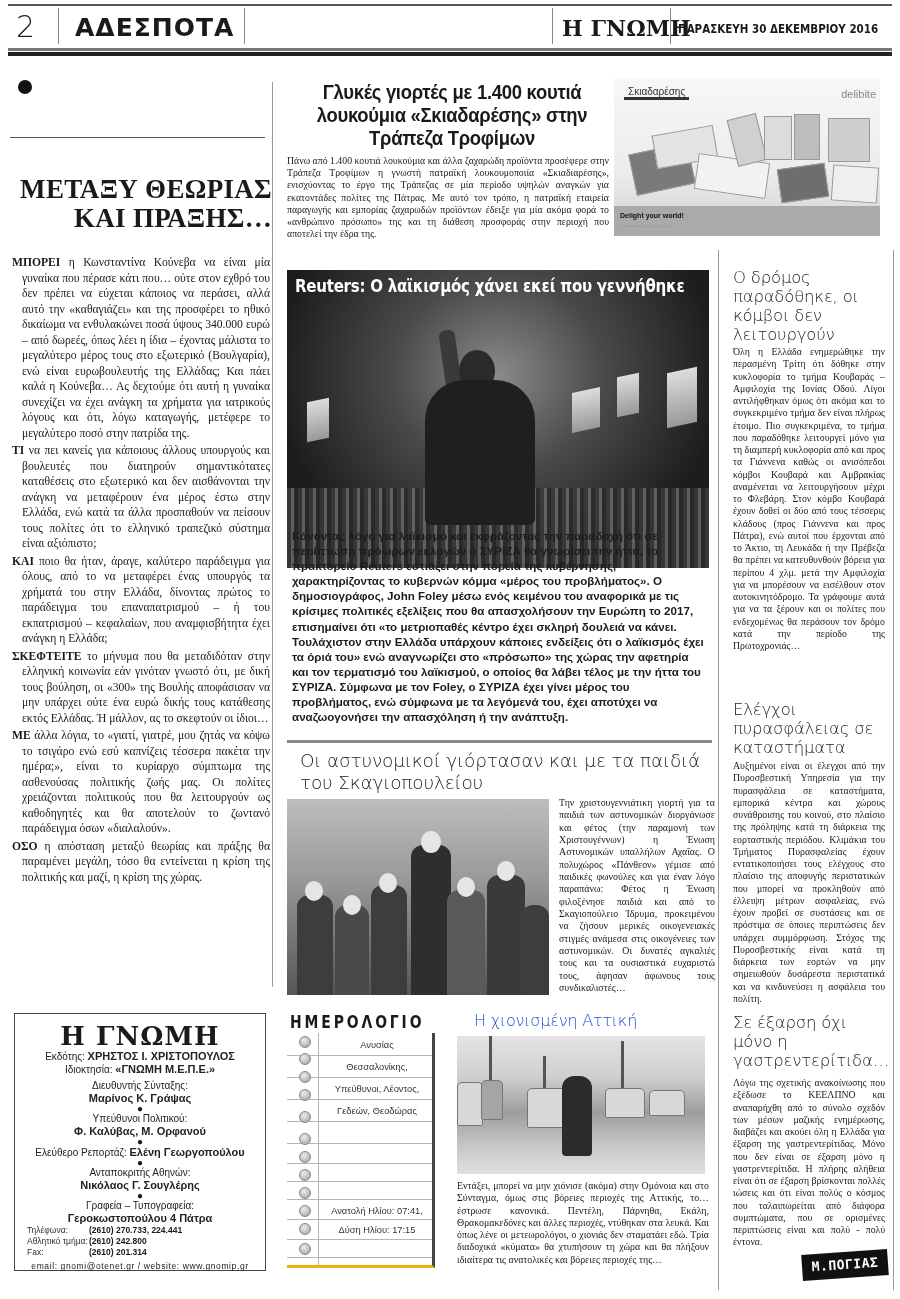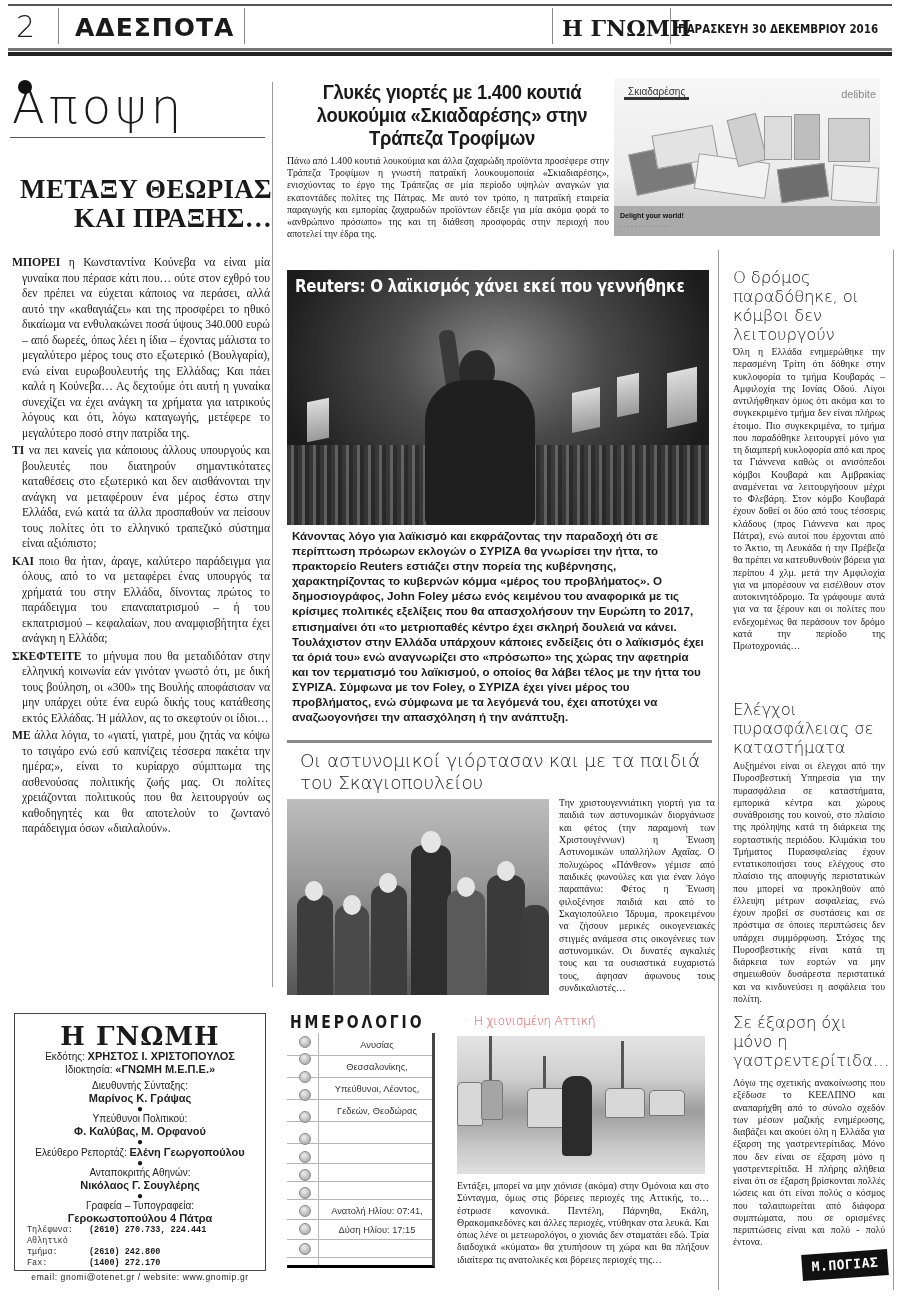--- a/index.html
+++ b/index.html
@@ -29,64 +29,64 @@
   .opinion-body p { text-indent: -10px; padding-left: 10px; margin-bottom: 2px; hyphens: auto; }
   .opinion-body b { font-weight: bold; }
 
   
   .imprint { position: absolute; left: 14px; top: 1013px; width: 252px; height: 258px; border: 1.5px solid #444; text-align: center; font-family: "Liberation Sans", sans-serif; }
   .imprint .ilogo { margin-top: 8px; font-family: "DejaVu Serif", serif; font-weight: bold; font-size: 26px; letter-spacing: 1px; line-height: 28px; }
   .imprint .line { font-size: 10px; line-height: 12px; color: #222; }
   .imprint .line b { font-weight: bold; font-size: 11px; }
   .imprint .dot { font-size: 10px; line-height: 8px; }
   .imprint .gap { height: 4px; }
-  .imprint .contact { text-align: left; padding-left: 12px; font-size: 8.5px; line-height: 11px; font-family: Liberation Mono, monospace; }
+  .imprint .contact { text-align: left; padding-left: 12px; font-size: 8.5px; line-height: 11px; }
   .imprint .contact span.k { display: inline-block; width: 62px; font-weight: normal; color: #333; }
   .imprint .contact span.v { font-weight: bold; }
   .imprint .email { font-size: 8.5px; font-weight: normal; letter-spacing: 0.6px; margin-top: 3px; }
 
   
   .sweets-title { position: absolute; left: 293px; top: 80px; width: 318px; text-align: center; font-family: "Liberation Sans", sans-serif; font-weight: bold; font-size: 20.5px; line-height: 23px; letter-spacing: -0.3px; transform: scaleX(0.9); transform-origin: center top; }
   .sweets-body { position: absolute; left: 287px; top: 155px; width: 322px; font-size: 9.8px; line-height: 12.2px; text-align: justify; }
   .sweets-ad { position: absolute; left: 614px; top: 78px; width: 266px; height: 158px; background: linear-gradient(180deg,#f7f7f7 0%,#ececec 60%,#cfcfcf 100%); overflow: hidden; }
   .sweets-ad .brand { position: absolute; left: 10px; top: 8px; font-family: "Liberation Sans", sans-serif; font-size: 10px; color: #333; border-bottom: 3px solid #333; padding: 0 4px; }
   .sweets-ad .brand2 { position: absolute; right: 4px; top: 10px; font-family: "Liberation Sans", sans-serif; font-size: 11px; color: #888; }
   .sweets-ad .box { position: absolute; border: 1px solid #999; }
   .sweets-ad .band { position: absolute; left: 0; right: 0; bottom: 0; height: 30px; background: #aaa; }
   .sweets-ad .tag1 { position: absolute; left: 6px; bottom: 17px; font-family: "Liberation Sans", sans-serif; font-size: 7px; font-weight: bold; color: #111; }
   .sweets-ad .tag2 { position: absolute; left: 6px; bottom: 7px; font-family: "Liberation Sans", sans-serif; font-size: 6px; color: #222; }
 
   
-  .reuters { position: absolute; left: 287px; top: 270px; width: 422px; height: 255px; background: radial-gradient(ellipse at 50% 35%, #8a8a8a 0%, #4a4a4a 35%, #1c1c1c 75%); overflow: hidden; }
+  .reuters { position: absolute; left: 287px; top: 270px; width: 422px; height: 298px; background: radial-gradient(ellipse at 50% 35%, #8a8a8a 0%, #4a4a4a 35%, #1c1c1c 75%); overflow: hidden; }
   .reuters .headline { position: absolute; left: 8px; top: 6px; font-family: "DejaVu Sans", sans-serif; font-weight: bold; font-size: 17.5px; color: #fff; letter-spacing: -0.3px; transform: scaleX(0.86); transform-origin: left top; white-space: nowrap; }
   .reuters .crowd { position: absolute; left: 0; right: 0; bottom: 0; height: 80px; background: repeating-linear-gradient(90deg, #3a3a3a 0 4px, #6a6a6a 4px 7px, #2a2a2a 7px 11px); opacity: 0.85; }
   .reuters .speaker { position: absolute; left: 138px; top: 110px; width: 110px; height: 145px; background: #1f1f1f; border-radius: 40px 40px 6px 6px; }
   .reuters .head { position: absolute; left: 172px; top: 80px; width: 36px; height: 42px; background: #2a2a2a; border-radius: 50%; }
   .reuters .arm { position: absolute; left: 156px; top: 60px; width: 16px; height: 70px; background: #3a3a3a; transform: rotate(-8deg); border-radius: 6px; }
   .reuters .flag { position: absolute; width: 28px; height: 40px; background: linear-gradient(#ddd,#999); transform: skewY(-12deg); }
   .reuters-body { position: absolute; left: 292px; top: 528px; width: 416px; font-family: "Liberation Sans", sans-serif; font-weight: bold; font-size: 11.6px; line-height: 15.1px; color: #1c1c1c; }
   .reuters-rule { position: absolute; left: 287px; top: 740px; width: 425px; height: 3px; background: #888; }
 
   
   .police-title { position: absolute; left: 300px; top: 750px; width: 400px; font-family: "DejaVu Sans", sans-serif; font-size: 18.5px; line-height: 22px; font-weight: 300; color: #222; letter-spacing: -0.2px; }
   .police-photo { position: absolute; left: 287px; top: 799px; width: 262px; height: 196px; background: linear-gradient(180deg,#bdbdbd 0%,#9a9a9a 40%,#555 100%); overflow: hidden; }
   .police-photo .kid { position: absolute; bottom: 0; background: #3d3d3d; border-radius: 12px 12px 0 0; }
   .police-photo .face { position: absolute; border-radius: 50%; background: #e5e5e5; }
   .police-body { position: absolute; left: 559px; top: 797px; width: 156px; font-size: 9.9px; line-height: 12.35px; text-align: justify; }
 
   
   .cal-title { position: absolute; left: 290px; top: 1012px; width: 145px; font-family: "DejaVu Sans", sans-serif; font-size: 17px; letter-spacing: 3.5px; font-weight: bold; line-height: 20px; transform: scaleX(0.82); transform-origin: left top; white-space: nowrap; }
-  .cal { position: absolute; left: 287px; top: 1033px; width: 148px; height: 235px; border-right: 3px solid #444; border-bottom: 3px solid #000000; background: #fff; }
+  .cal { position: absolute; left: 287px; top: 1033px; width: 148px; height: 235px; border-right: 3px solid #444; border-bottom: 3px solid #eab308; background: #fff; }
   .cal .hl { position: absolute; left: 0; right: 0; height: 1px; background: #b5b5b5; }
   .cal .margin { position: absolute; left: 31px; top: 0; bottom: 0; width: 1px; background: #b5b5b5; }
   .cal .ring { position: absolute; left: 12px; width: 12px; height: 12px; border-radius: 50%; background: radial-gradient(circle at 40% 35%, #eee, #999); border: 1px solid #888; }
   .cal .entry { position: absolute; left: 32px; width: 116px; text-align: center; font-family: "Liberation Sans", sans-serif; font-size: 9.3px; color: #333; line-height: 12px; }
 
   
-  .snow-title { position: absolute; left: 474px; top: 1011px; font-family: "DejaVu Sans", sans-serif; font-size: 12px; font-weight: 300; line-height: 20px; color: #ef4444; letter-spacing: -0.2px; }
+  .snow-title { position: absolute; left: 474px; top: 1011px; font-family: "DejaVu Sans", sans-serif; font-size: 16px; font-weight: 300; line-height: 20px; color: #1d4ed8; letter-spacing: -0.2px; }
   .snow-photo { position: absolute; left: 457px; top: 1036px; width: 248px; height: 138px; background: linear-gradient(180deg,#e4e4e4 0%,#cfcfcf 30%,#9d9d9d 55%,#c7c7c7 80%,#e0e0e0 100%); overflow: hidden; }
   .snow-photo .car { position: absolute; background: #d8d8d8; border: 1px solid #777; border-radius: 5px 5px 2px 2px; }
   .snow-photo .walker { position: absolute; left: 105px; top: 40px; width: 30px; height: 80px; background: #2b2b2b; border-radius: 12px 12px 4px 4px; }
   .snow-photo .pole { position: absolute; width: 3px; background: #555; }
   .snow-body { position: absolute; left: 457px; top: 1180px; width: 252px; font-size: 9.9px; line-height: 12.3px; text-align: justify; }
 
   
   .rc-title { position: absolute; left: 733px; width: 150px; font-family: "DejaVu Sans", sans-serif; font-weight: 300; font-size: 16.5px; line-height: 19px; color: #222; letter-spacing: -0.2px; }
   .rc-body { position: absolute; left: 733px; width: 152px; font-size: 9.8px; line-height: 12.25px; text-align: justify; }
   .stamp { position: absolute; left: 802px; top: 1252px; width: 86px; height: 26px; background: #111; color: #fff; font-family: "DejaVu Sans Mono", monospace; font-weight: bold; font-size: 13px; line-height: 26px; text-align: center; transform: rotate(-4deg); letter-spacing: 0.5px; }
@@ -108,30 +108,30 @@
   <div class="rule-bot2"></div>
 </header>
 
 <div class="vline" style="left:272px; top:82px; height:905px;"></div>
 <div class="vline" style="left:718px; top:250px; height:1040px;"></div>
 <div class="vline" style="left:893px; top:250px; height:1040px;"></div>
 
 <section>
   <div class="opinion-kicker">
     <span class="dot"></span>
-    <span>Αποψη</span>
   </div>
   <div class="opinion-kicker-rule"></div>
   <h1 class="opinion-title">ΜΕΤΑΞΥ ΘΕΩΡΙΑΣ ΚΑΙ ΠΡΑΞΗΣ…</h1>
   <div class="opinion-body">
     <p><b>ΜΠΟΡΕΙ</b><span> η Κωνσταντίνα Κούνεβα να είναι μία γυναίκα που πέρασε κάτι που… ούτε στον εχθρό του δεν πρέπει να εύχεται κάποιος να περάσει, αλλά αυτό την «καθαγιάζει» και της προσφέρει το ηθικό δικαίωμα να ενθυλακώνει ποσά ύψους 340.000 ευρώ – από δωρεές, όπως λέει η ίδια – έχοντας μάλιστα το μεγαλύτερο μέρος τους στο εξωτερικό (Βουλγαρία), ενώ είναι ευρωβουλευτής της Ελλάδας; Και πάει καλά η Κούνεβα… Ας δεχτούμε ότι αυτή η γυναίκα συνεχίζει να έχει ανάγκη τα χρήματα για ιατρικούς λόγους και ότι, λόγω καταγωγής, μετέφερε το μεγαλύτερο ποσό στην πατρίδα της.</span></p>
     <p><b>ΤΙ</b><span> να πει κανείς για κάποιους άλλους υπουργούς και βουλευτές που διατηρούν σημαντικότατες καταθέσεις στο εξωτερικό και δεν αισθάνονται την ανάγκη να μεταφέρουν ένα μέρος έστω στην Ελλάδα, ενώ κατά τα άλλα προσπαθούν να πείσουν τους πολίτες ότι το ελληνικό τραπεζικό σύστημα είναι αξιόπιστο;</span></p>
     <p><b>ΚΑΙ</b><span> ποιο θα ήταν, άραγε, καλύτερο παράδειγμα για όλους, από το να μεταφέρει ένας υπουργός τα χρήματά του στην Ελλάδα, δίνοντας πρώτος το παράδειγμα του επαναπατρισμού – ή του εκπατρισμού – κεφαλαίων, που αναμφισβήτητα έχει ανάγκη η Ελλάδα;</span></p>
     <p><b>ΣΚΕΦΤΕΙΤΕ</b><span> το μήνυμα που θα μεταδιδόταν στην ελληνική κοινωνία εάν γινόταν γνωστό ότι, με δική τους βούληση, οι «300» της Βουλής αποφάσισαν να μην υπάρχει ούτε ένα ευρώ δικής τους κατάθεσης εκτός Ελλάδας. Ή μάλλον, ας το σκεφτούν οι ίδιοι…</span></p>
     <p><b>ΜΕ</b><span> άλλα λόγια, το «γιατί, γιατρέ, μου ζητάς να κόψω το τσιγάρο ενώ εσύ καπνίζεις τέσσερα πακέτα την ημέρα;», είναι το κυρίαρχο σύμπτωμα της ασθενούσας πολιτικής ζωής μας. Οι πολίτες χρειάζονται πολιτικούς που θα λειτουργούν ως καθοδηγητές και θα αποτελούν το ζωντανό παράδειγμα όσων «διαλαλούν».</span></p>
+    <p><b>ΟΣΟ</b><span> η απόσταση μεταξύ θεωρίας και πράξης θα παραμένει μεγάλη, τόσο θα εντείνεται η κρίση της πολιτικής και μαζί, η κρίση της χώρας.</span></p>
   </div>
 </section>
 
 <aside class="imprint">
   <div class="ilogo">Η ΓΝΩΜΗ</div>
   <div class="line"><span>Εκδότης:</span> <b>ΧΡΗΣΤΟΣ Ι. ΧΡΙΣΤΟΠΟΥΛΟΣ</b></div>
   <div class="line"><span>Ιδιοκτησία:</span> <b>«ΓΝΩΜΗ Μ.Ε.Π.Ε.»</b></div>
   <div class="gap"></div>
   <div class="line">Διευθυντής Σύνταξης:</div>
   <div class="line"><b>Μαρίνος Κ. Γράψας</b></div>
@@ -142,21 +142,21 @@
   <div class="line"><span>Ελεύθερο Ρεπορτάζ:</span> <b>Ελένη Γεωργοπούλου</b></div>
   <div class="dot">●</div>
   <div class="line">Ανταποκριτής Αθηνών:</div>
   <div class="line"><b>Νικόλαος Γ. Σουγλέρης</b></div>
   <div class="dot">●</div>
   <div class="line">Γραφεία – Τυπογραφεία:</div>
   <div class="line"><b>Γεροκωστοπούλου 4 Πάτρα</b></div>
   <div class="contact">
     <div><span class="k">Τηλέφωνα:</span><span class="v">(2610) 270.733, 224.441</span></div>
     <div><span class="k">Αθλητικό τμήμα:</span><span class="v">(2610) 242.800</span></div>
-    <div><span class="k">Fax:</span><span class="v">(1400) 272.170</span></div>
+    <div><span class="k">Fax:</span><span class="v">(2610) 201.314</span></div>
   </div>
   <div class="email">email: gnomi@otenet.gr / website: www.gnomip.gr</div>
 </aside>
 
 <article>
   <h2 class="sweets-title">Γλυκές γιορτές με 1.400 κουτιά λουκούμια «Σκιαδαρέσης» στην Τράπεζα Τροφίμων</h2>
   <p class="sweets-body">Πάνω από 1.400 κουτιά λουκούμια και άλλα ζαχαρώδη προϊόντα προσέφερε στην Τράπεζα Τροφίμων η γνωστή πατραϊκή λουκουμοποιία «Σκιαδιαρέσης», ενισχύοντας το έργο της Τράπεζας σε μία περίοδο υψηλών αναγκών για εκατοντάδες πολίτες της Πάτρας. Με αυτό τον τρόπο, η πατραϊκή εταιρεία παραγωγής και εμπορίας ζαχαρωδών προϊόντων έδειξε για μία ακόμα φορά το «ανθρώπινο πρόσωπο» της και τη διάθεση προσφοράς στην περιοχή που αποτελεί την έδρα της.</p>
   <div class="sweets-ad">
     <div class="brand">Σκιαδαρέσης</div>
     <div class="brand2">delibite</div>

